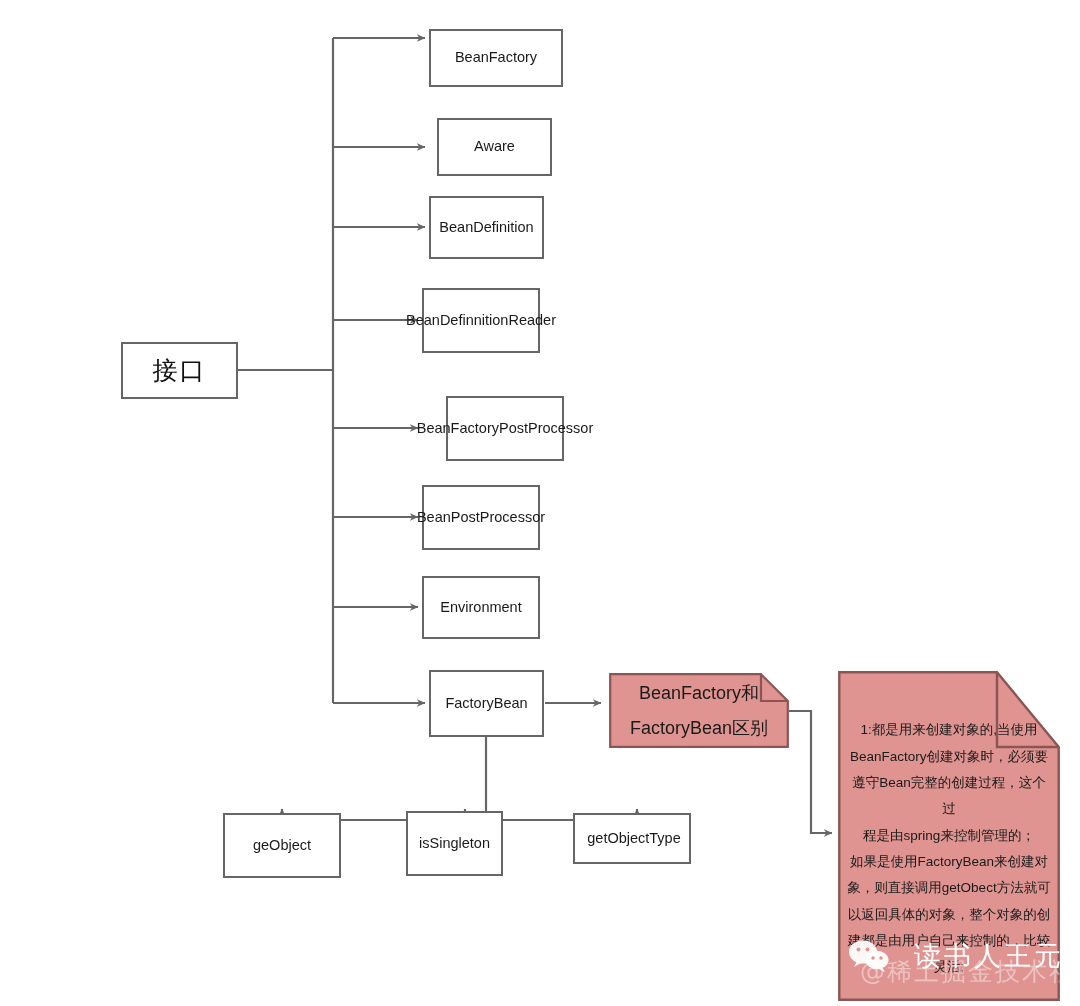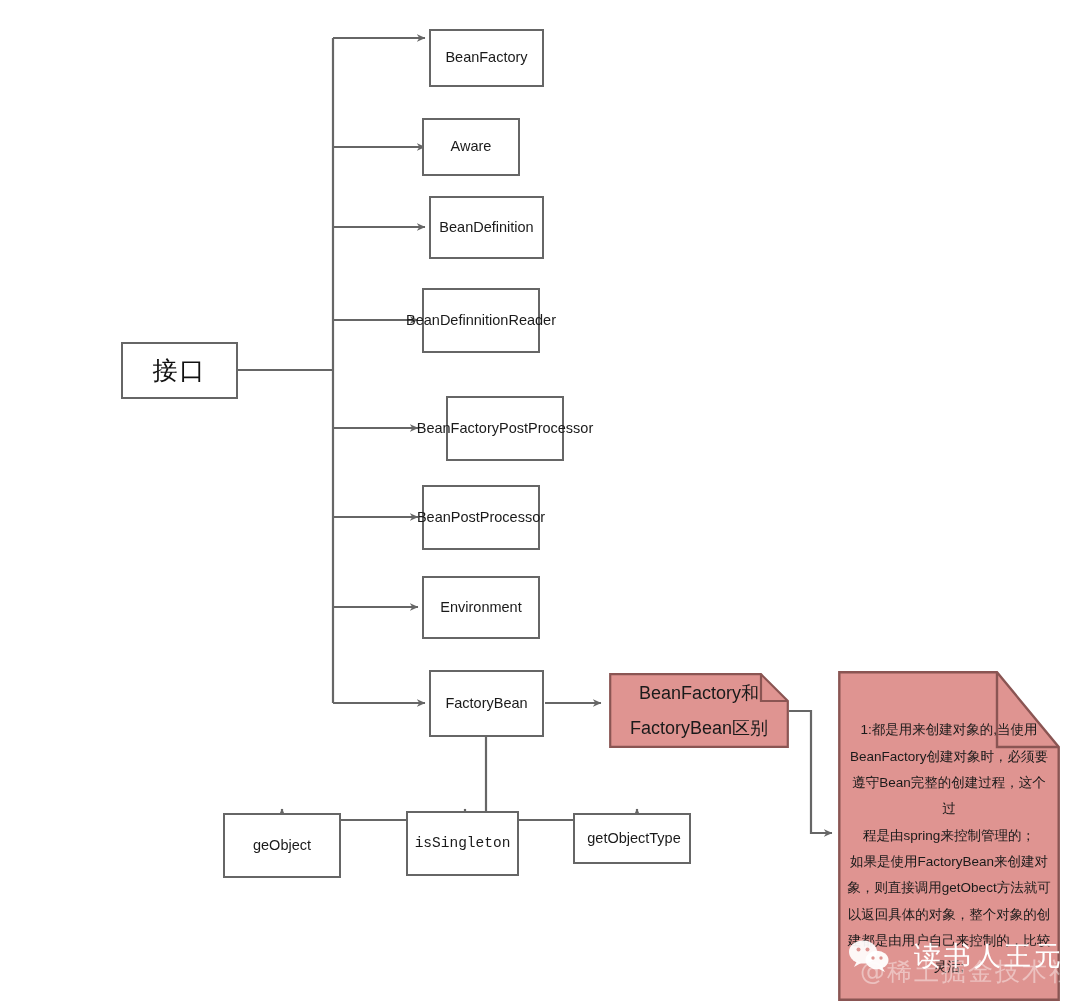--- a/index.html
+++ b/index.html
@@ -133,25 +133,25 @@
       <path d="M545,703 L601,703" marker-end="url(#arw)"></path>
 
       <path d="M789,711 L811,711 L811,833 L832,833" marker-end="url(#arw)"></path>
     </g>
   </svg>
 
   <div class="node root" style="left:121px; top:342px; width:117px; height:57px;">
     <span>接口</span>
   </div>
 
-  <div class="node" style="left:429px; top:29px; width:115px; height:58px;">
+  <div class="node" style="left:429px; top:29px; width:134px; height:58px;">
     <span>BeanFactory</span>
   </div>
 
-  <div class="node" style="left:422px; top:118px; width:98px; height:58px;">
+  <div class="node" style="left:437px; top:118px; width:115px; height:58px;">
     <span>Aware</span>
   </div>
 
   <div class="node" style="left:429px; top:196px; width:115px; height:63px;">
     <span>BeanDefinition</span>
   </div>
 
   <div class="node" style="left:422px; top:288px; width:118px; height:65px;">
     <span>BeanDefinnitionReader</span>
   </div>
@@ -169,21 +169,21 @@
   </div>
 
   <div class="node" style="left:429px; top:670px; width:115px; height:67px;">
     <span>FactoryBean</span>
   </div>
 
   <div class="node" style="left:223px; top:813px; width:118px; height:65px;">
     <span>geObject</span>
   </div>
 
-  <div class="node" style="left:406px; top:811px; width:113px; height:65px;font-family:Liberation Mono, monospace;">
+  <div class="node" style="left:406px; top:811px; width:97px; height:65px;">
     <span>isSingleton</span>
   </div>
 
   <div class="node" style="left:573px; top:813px; width:118px; height:51px;padding-left:8px;">
     <span>getObjectType</span>
   </div>
 
   <div class="note" style="left:609px; top:673px; width:180px; height:75px;">
     <svg class="note-shape" viewBox="0 0 180 75" preserveAspectRatio="none">
       <path d="M1.2,1.2 L152,1.2 L178.8,28 L178.8,73.8 L1.2,73.8 Z" fill="#df9491" stroke="#8a5553" stroke-width="2.2" stroke-linejoin="miter"></path>

